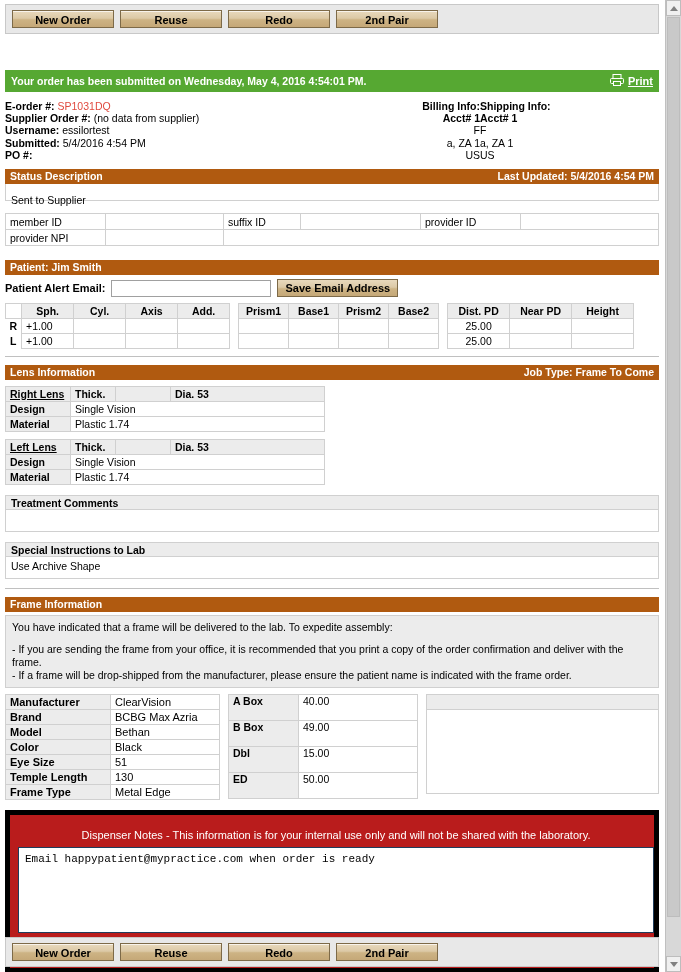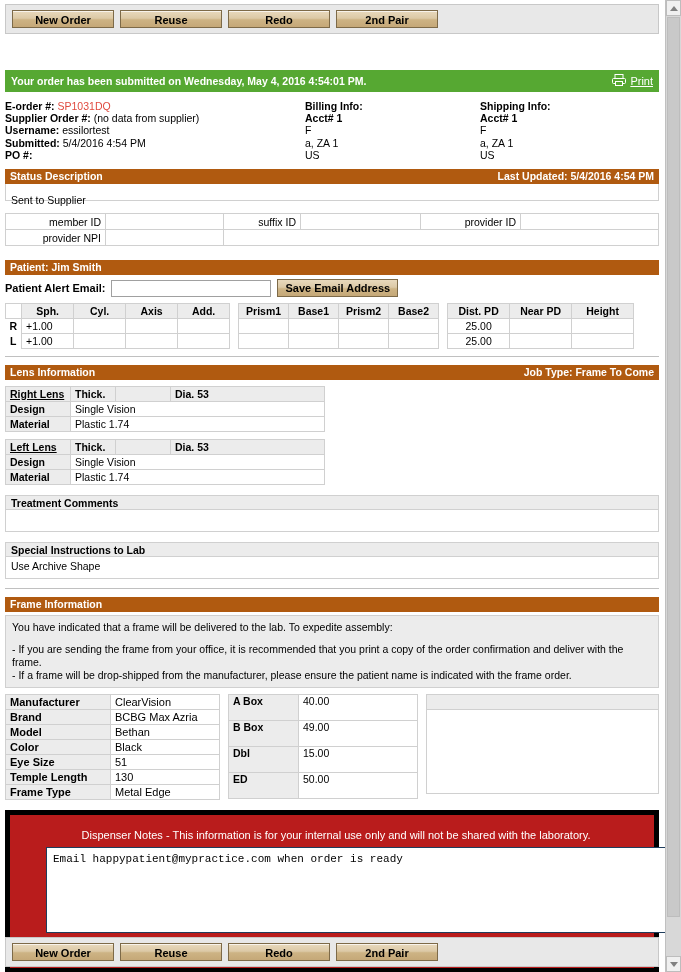--- a/index.html
+++ b/index.html
@@ -94,34 +94,34 @@
     display: flex;
     align-items: center;
     padding: 0 6px;
     justify-content: space-between;
   }
   .print-wrap {
     display: flex; align-items: center; gap: 4px;
     color: #fff; text-decoration: none;
   }
   .print-label {
-    font-weight: normal; font-size: 11px; color: #ffffff;
+    font-weight: bold; font-size: 11px; color: #ffffff;
     text-decoration: underline;
   }
   .printer-icon { display:block; }
   
   .orderinfo {
     margin: 8px 6px 0 5px;
     display: flex;
     font-size: 10.5px;
     line-height: 12.2px;
   }
   .oi-col { }
   .oi-col.c1 { width: 300px; }
-  .oi-col.c2 { width: 175px; }
+  .oi-col.c2 { width: 175px; text-align: right; }
   .oi-col.c3 { flex: 1; }
   .oi-line b { font-weight: bold; }
   .red { color: #e04a3f; }
   
   .sec-hdr {
     background: #b05a10;
     color: #ffffff;
     font-weight: bold;
     font-size: 10.5px;
     height: 15px;
@@ -138,21 +138,21 @@
   
   table.grid {
     width: 100%;
     border-collapse: collapse;
     font-size: 10.5px;
   }
   table.grid td, table.grid th {
     border: 1px solid #d0d0d0;
     height: 15px;
     padding: 0 4px;
-    text-align: right;
+    text-align: left;
     font-weight: normal;
     background: #ffffff;
   }
   td.lbl, th.lbl {
     background: #ececec;
     font-weight: bold;
   }
   td.val { background: #ffffff; }
   td.shade { background: #cfcfcf; border: 1px solid #cfcfcf; }
   .statusbody {
@@ -332,21 +332,20 @@
   .notes-area {
     width: 100%;
     height: 86px;
     border: 1px solid #1f3d5c;
     background: #ffffff;
     font-family: "Liberation Mono", monospace;
     font-size: 11px;
     padding: 5px 6px;
     resize: none;
     color: #000;
-    margin-left: 28px;
   }
   .notes-actions {
     display: flex;
     justify-content: flex-end;
     margin-top: 7px;
   }
   .btn-save {
     width: 50px; height: 18px;
     background: #406e96;
     border: 1px solid #ffffff;

